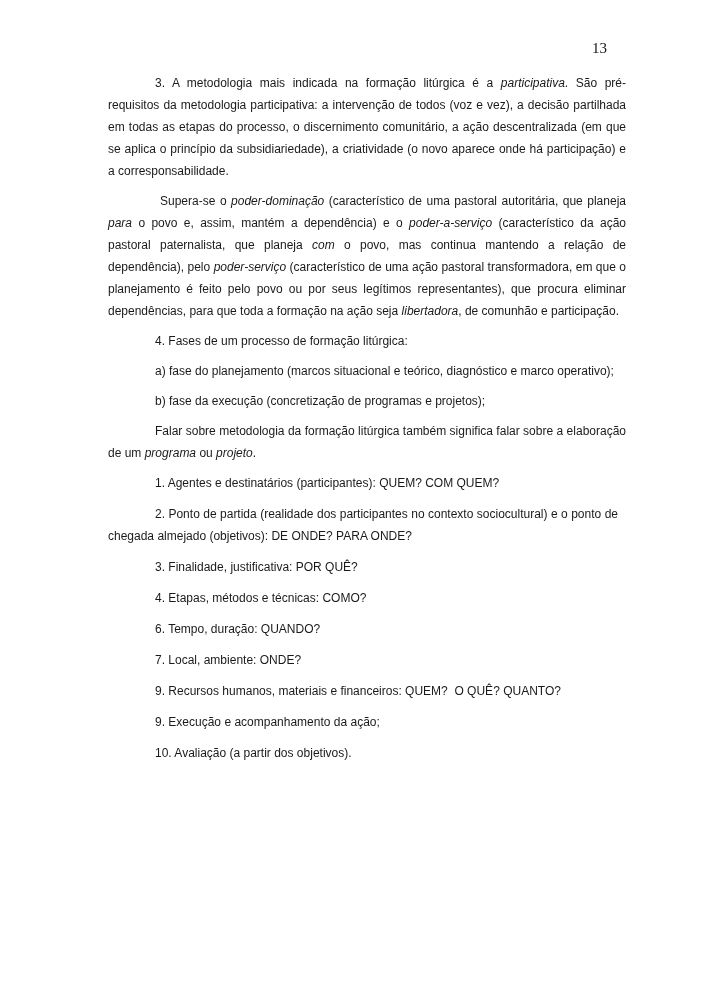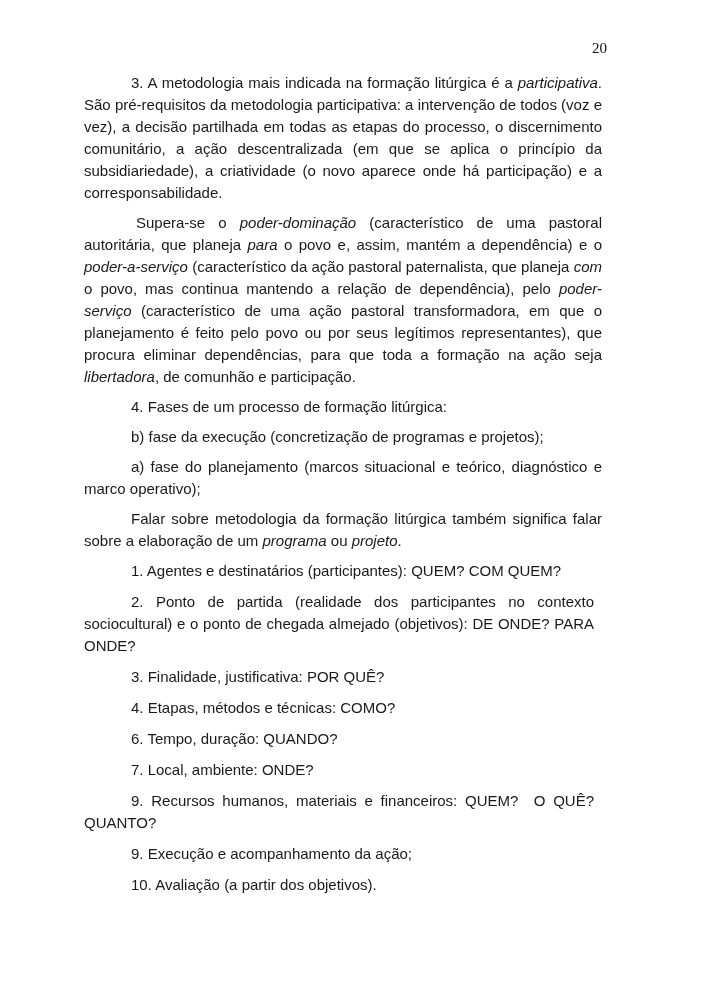--- a/index.html
+++ b/index.html
@@ -6,46 +6,46 @@
   body { width: 707px; height: 1000px; position: relative; overflow: hidden; }
   .page {
     position: absolute; left: 0; top: 0; width: 707px; height: 1000px; background: #fff;
   }
   .page-number {
     position: absolute; top: 40px; right: 100px;
     font-family: "Liberation Serif", "DejaVu Serif", serif;
     font-size: 15px; color: #111;
   }
   .body {
-    position: absolute; left: 84px; top: 72px; width: 518px;
+    position: absolute; left: 108px; top: 72px; width: 518px;
     font-family: "Liberation Sans", "DejaVu Sans", sans-serif;
-    font-size: 15px; line-height: 22px; color: #1a1a1a;
+    font-size: 12px; line-height: 22px; color: #1a1a1a;
   }
   .p { margin: 0 0 8px 0; text-align: justify; text-indent: 47px; }
   .p.indent-extra { text-indent: 52px; }
   .item { margin: 0 8px 9px 0; text-indent: 47px; text-align: justify; }
   .heading {
     font-weight: bold; margin: 26px 0 8px 0; text-indent: 0;
   }
   i { font-style: italic; }
 </style>
 </head>
 <body>
 
 <div class="page">
-  <div class="page-number">20</div>
+  <div class="page-number">13</div>
 
   <div class="body">
     <p class="p"><span>3. A metodologia mais indicada na formação litúrgica é a </span><i>participativa</i><span>. São pré-requisitos da metodologia participativa: a intervenção de todos (voz e vez), a decisão partilhada em todas as etapas do processo, o discernimento comunitário, a ação descentralizada (em que se aplica o princípio da subsidiariedade), a criatividade (o novo aparece onde há participação) e a corresponsabilidade.</span></p>
 
     <p class="p indent-extra"><span>Supera-se o </span><i>poder-dominação</i><span> (característico de uma pastoral autoritária, que planeja </span><i>para</i><span> o povo e, assim, mantém a dependência) e o </span><i>poder-a-serviço</i><span> (característico da ação pastoral paternalista, que planeja </span><i>com</i><span> o povo, mas continua mantendo a relação de dependência), pelo </span><i>poder-serviço</i><span> (característico de uma ação pastoral transformadora, em que o planejamento é feito pelo povo ou por seus legítimos representantes), que procura eliminar dependências, para que toda a formação na ação seja </span><i>libertadora</i><span>, de comunhão e participação.</span></p>
 
     <p class="p">4. Fases de um processo de formação litúrgica:</p>
+    <p class="p">a) fase do planejamento (marcos situacional e teórico, diagnóstico e marco operativo);</p>
     <p class="p">b) fase da execução (concretização de programas e projetos);</p>
-    <p class="p">a) fase do planejamento (marcos situacional e teórico, diagnóstico e marco operativo);</p>
 
 
     <p class="p"><span>Falar sobre metodologia da formação litúrgica também significa falar sobre a elaboração de um </span><i>programa</i><span> ou </span><i>projeto</i><span>.</span></p>
 
     <p class="item">1. Agentes e destinatários (participantes): QUEM? COM QUEM?</p>
     <p class="item">2. Ponto de partida (realidade dos participantes no contexto sociocultural) e o ponto de chegada almejado (objetivos): DE ONDE? PARA ONDE?</p>
     <p class="item">3. Finalidade, justificativa: POR QUÊ?</p>
     <p class="item">4. Etapas, métodos e técnicas: COMO?</p>
     <p class="item">6. Tempo, duração: QUANDO?</p>
     <p class="item">7. Local, ambiente: ONDE?</p>

